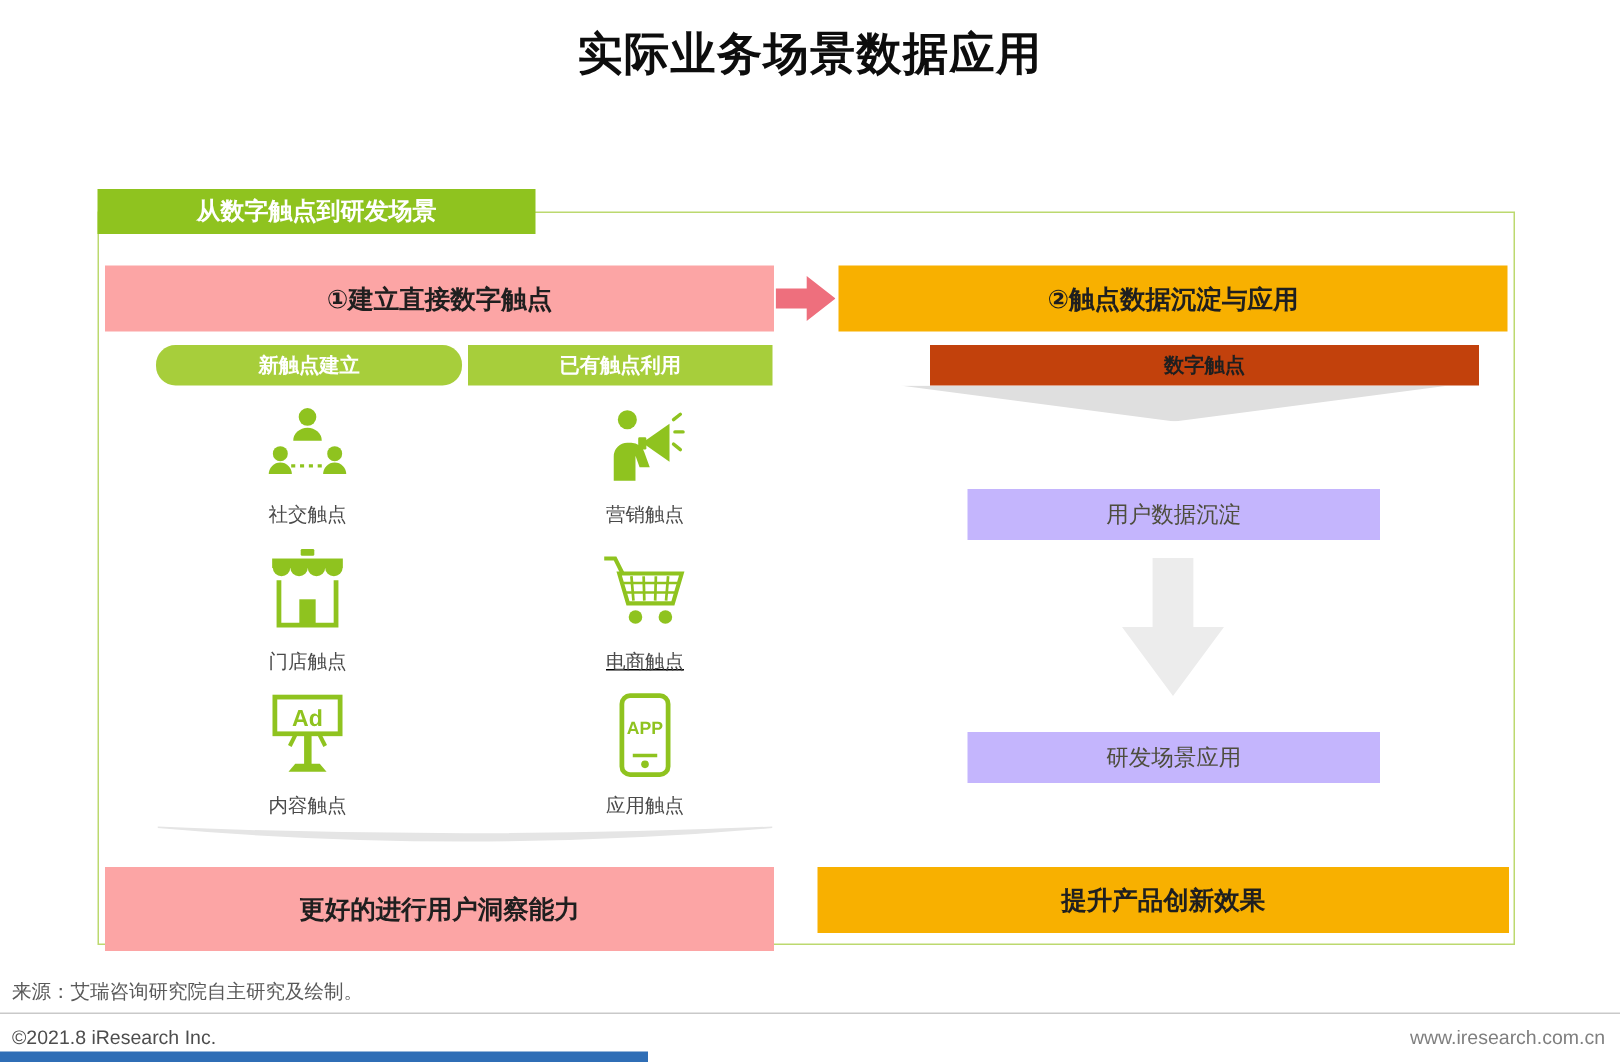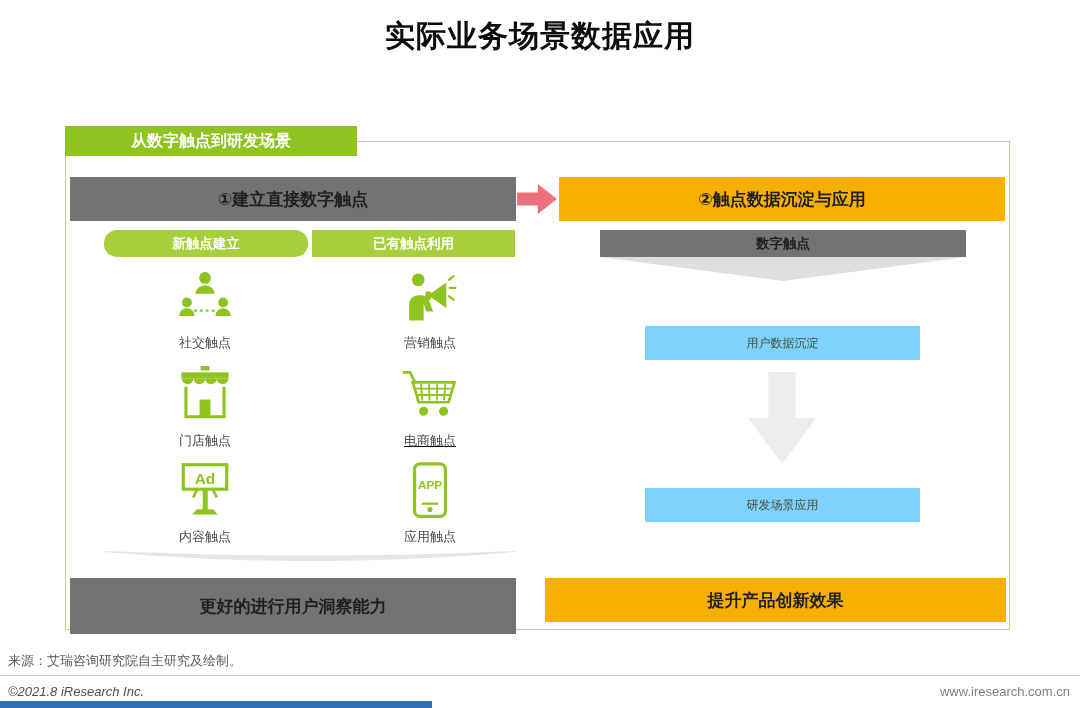--- a/index.html
+++ b/index.html
@@ -12,46 +12,46 @@
 
   .frame { position:absolute; left:65px; top:141px; width:945px; height:489px;
            border:1px solid #bcd96f; background:#fff; }
 
   .tab { position:absolute; left:65px; top:126px; width:292px; height:30px;
          background:#8FC31F; color:#fff; font-size:16px; font-weight:bold;
          display:flex; align-items:center; justify-content:center; z-index:3; }
 
   .bar { position:absolute; display:flex; align-items:center; justify-content:center; z-index:2; }
   .hdr { font-size:17px; font-weight:bold; color:#1f1f1f; }
-  .bg-cyan   { background:#737373; }
+  .bg-cyan   { background:#fca5a5; }
   .bg-orange { background:#F8B000; }
   .bg-lime   { background:#A7CE3B; color:#ffffff; font-size:13.5px; font-weight:bold; }
-  .bg-green  { background:#737373; color:#1f1f1f; font-size:13.5px; font-weight:bold; }
-  .bg-yellow { background:#7dd3fc; color:#4d4d3d; font-size:12px; font-weight:normal; }
+  .bg-green  { background:#c2410c; color:#1f1f1f; font-size:13.5px; font-weight:bold;margin-left:20px; }
+  .bg-yellow { background:#c4b5fd; color:#4d4d3d; font-size:15px; font-weight:normal; }
 
   .flow-arrow { position:absolute; left:517px; top:184px; width:40px; height:30px;
                 background:#EE6F7D;
                 clip-path:polygon(0% 28%, 52% 28%, 52% 0%, 100% 50%, 52% 100%, 52% 72%, 0% 72%); }
 
   .funnel { position:absolute; left:600px; top:257px; width:366px; height:24px;
             background:#DFDFDF; clip-path:polygon(0 0, 100% 0, 50% 100%); }
 
   .big-down-arrow { position:absolute; left:748px; top:372px; width:68px; height:92px;
                     background:#ECECEC;
                     clip-path:polygon(30% 0, 70% 0, 70% 50%, 100% 50%, 50% 100%, 0 50%, 30% 50%); }
 
   .cell { position:absolute; width:130px; text-align:center; }
   .cell .ic { display:block; height:62px; }
   .cell .lbl { margin-top:4px; font-size:13px; color:#4a4a4a; }
 
   .swoosh { position:absolute; left:105px; top:546px; }
 
   .src { position:absolute; left:8px; top:652px; font-size:13px; color:#595959; }
   .divider { position:absolute; left:0; top:675px; width:1080px; height:1px; background:#c9c9c9; }
-  .copyright { position:absolute; left:8px; top:684px; font-size:13px; color:#4d4d4d;font-style:italic; }
+  .copyright { position:absolute; left:8px; top:684px; font-size:13px; color:#4d4d4d; }
   .website { position:absolute; right:10px; top:684px; font-size:13px; color:#7f7f7f; }
   .blue-strip { position:absolute; left:0; top:701px; width:432px; height:7px; background:#2F6EB6; }
 </style>
 </head>
 <body>
 
 <div class="page">
 
   <h1 class="title">实际业务场景数据应用</h1>
 

